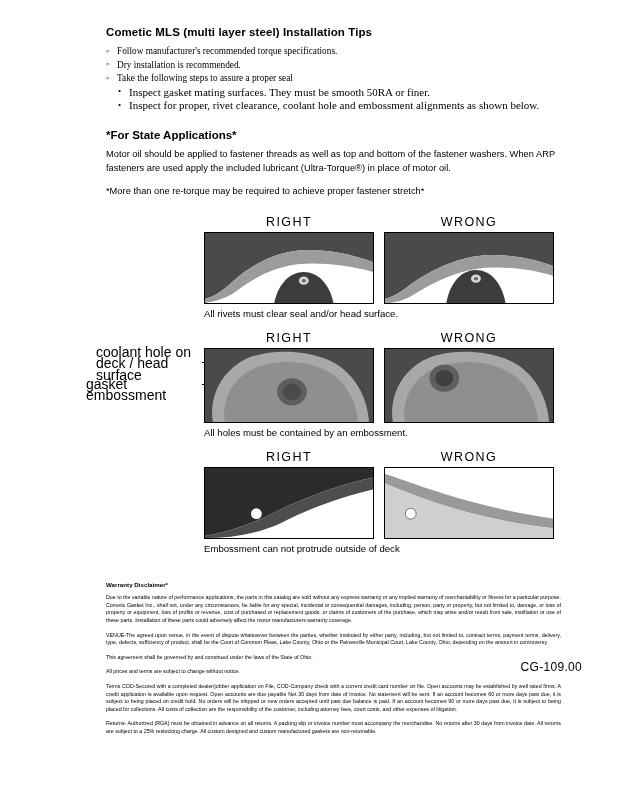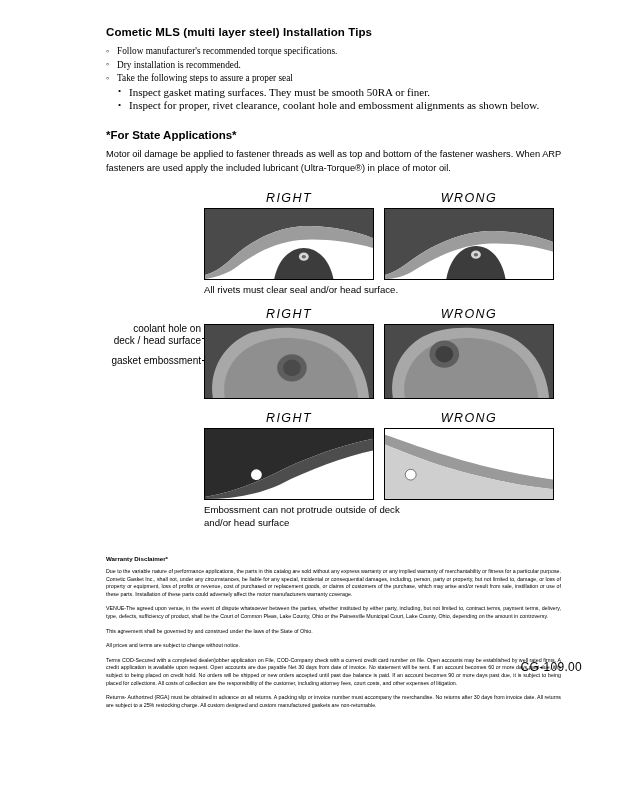--- a/index.html
+++ b/index.html
@@ -94,21 +94,20 @@
     margin-left: 170px;
   }
   .fig-col {
     width: 170px;
   }
   .fig-label {
     text-align: center;
     font-size: 12.5px;
     letter-spacing: 1.4px;
     margin-bottom: 3px;
-    font-style: italic;
   }
   .fig-box {
     width: 170px;
     height: 72px;
     border: 1px solid #000;
     box-sizing: border-box;
     overflow: hidden;
     position: relative;
     background: #ffffff;
   }
@@ -124,22 +123,22 @@
     font-size: 9.6px;
     margin: 4px 0 0 170px;
   }
   .fig-caption.two-line {
     line-height: 12.4px;
   }
 
   
   .callout {
     position: absolute;
-    font-size: 10px;
-    text-align: right;
+    font-size: 14px;
+    text-align: left;
     line-height: 11.5px;
   }
   .callout-line {
     position: absolute;
     background: #000;
     height: 1px;
   }
 
   
   .warranty {
@@ -179,21 +178,22 @@
     <li>
       <span>Take the following steps to assure a proper seal</span>
       <ul class="sub-list">
         <li>Inspect gasket mating surfaces.  They must be smooth 50RA or finer.</li>
         <li>Inspect for proper, rivet clearance, coolant hole and embossment alignments as shown below.</li>
       </ul>
     </li>
   </ul>
 
   <h2 class="section-head">*For State Applications*</h2>
-  <p class="para">Motor oil damage be applied to fastener threads as well as top and bottom of the fastener washers.  When ARP fasteners are used apply the included lubricant (Ultra-Torque®) in place of motor oil.</p>
+  <p class="para">Motor oil should be applied to fastener threads as well as top and bottom of the fastener washers.  When ARP fasteners are used apply the included lubricant (Ultra-Torque®) in place of motor oil.</p>
+  <p class="para last">*More than one re-torque may be required to achieve proper fastener stretch*</p>
 
   <div class="figures">
 
     <div class="fig-row">
       <div class="fig-col">
         <div class="fig-label">RIGHT</div>
         <div class="fig-box">
           <svg viewBox="0 0 170 72" preserveAspectRatio="none">
             <rect x="0" y="0" width="170" height="72" fill="#ffffff"></rect>
             <path d="M0,0 H170 V30 C150,22 120,16 95,18 C70,20 45,34 28,50 C18,60 8,66 0,68 Z" fill="#4a4a4a"></path>
@@ -253,20 +253,21 @@
               <rect x="0" y="0" width="170" height="75" fill="#4a4a4a"></rect>
               <path d="M8,75 C4,52 14,26 38,12 C60,0 96,0 122,10 C150,21 164,48 166,75 Z" fill="#a8a8a8"></path>
               <path d="M20,75 C17,54 26,33 46,22 C66,11 96,11 118,20 C142,30 153,53 155,75 Z" fill="#8f8f8f"></path>
               <ellipse cx="60" cy="30" rx="15" ry="14" fill="#5e5e5e"></ellipse>
               <ellipse cx="60" cy="30" rx="9" ry="8.5" fill="#3f3f3f"></ellipse>
             </svg>
           </div>
         </div>
       </div>
     </div>
+    <div class="fig-caption">All holes must be contained by an embossment.</div>
 
     <div class="fig-row" style="margin-top:12px;">
       <div class="fig-col">
         <div class="fig-label">RIGHT</div>
         <div class="fig-box">
           <svg viewBox="0 0 170 72" preserveAspectRatio="none">
             <rect x="0" y="0" width="170" height="72" fill="#ffffff"></rect>
             <path d="M0,0 H170 V10 C140,16 100,30 70,46 C46,58 22,66 0,70 Z" fill="#2b2b2b"></path>
             <path d="M0,70 C22,66 46,58 70,46 C100,30 140,16 170,10 V22 C142,28 104,42 76,57 C52,68 26,72 0,72 Z" fill="#4d4d4d"></path>
             <circle cx="52" cy="47" r="5.5" fill="#ffffff"></circle>
@@ -280,21 +281,20 @@
             <rect x="0" y="0" width="170" height="72" fill="#ffffff"></rect>
             <path d="M0,6 C40,20 90,40 170,52 V62 C88,52 38,32 0,16 Z" fill="#9a9a9a"></path>
             <path d="M0,16 C38,32 88,52 170,62 V72 H0 Z" fill="#cfcfcf"></path>
             <circle cx="26" cy="47" r="5.5" fill="#ffffff" stroke="#555" stroke-width="0.8"></circle>
           </svg>
         </div>
       </div>
     </div>
     <div class="fig-caption two-line">
       <div>Embossment can not protrude outside of deck</div>
-      <div>and/or head surface</div>
     </div>
 
   </div>
 
   <div class="warranty">
     <h4>Warranty Disclaimer*</h4>
     <p>Due to the variable nature of performance applications, the parts in this catalog are sold without any express warranty or any implied warranty of merchantability or fitness for a particular purpose.  Cometic Gasket Inc., shall not, under any circumstances, be liable for any special, incidental or consequential damages, including, person, party or property, but not limited to, damage, or loss of property or equipment, loss of profits or revenue, cost of purchased or replacement goods, or claims of customers of the purchase, which may arise and/or result from sale, instillation or use of these parts.  Installation of these parts could adversely affect the motor manufacturers warranty coverage.</p>
     <p>VENUE-The agreed upon venue, in the event of dispute whatsoever between the parties, whether instituted by either party, including, but not limited to, contract terms, payment terms, delivery, type, defects, sufficiency of product, shall be the Court of Common Pleas, Lake County, Ohio or the Painesville Municipal Court, Lake County, Ohio, depending on the amount in controversy.</p>
     <p>This agreement shall be governed by and construed under the laws of the State of Ohio.</p>
     <p>All prices and terms are subject to change without notice.</p>

